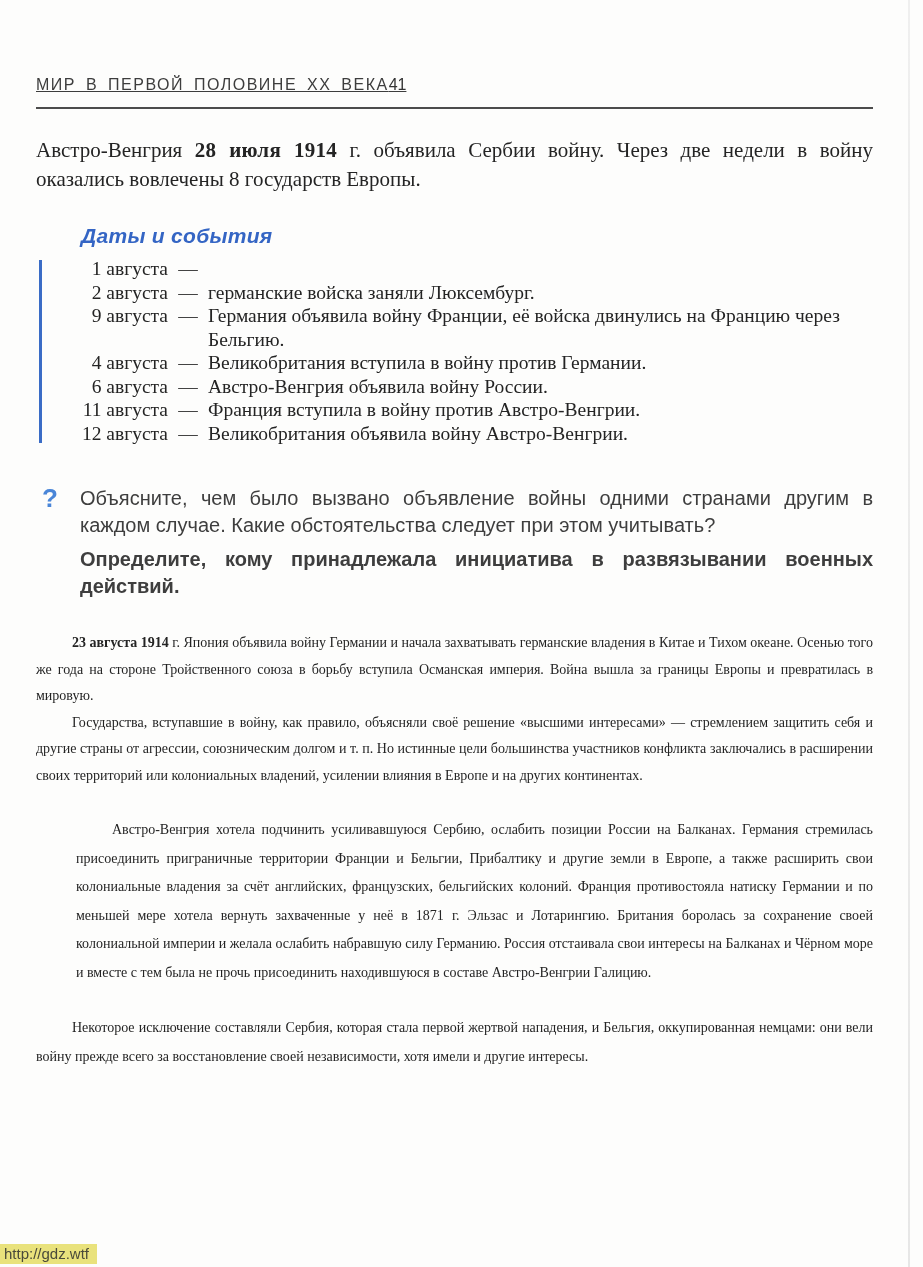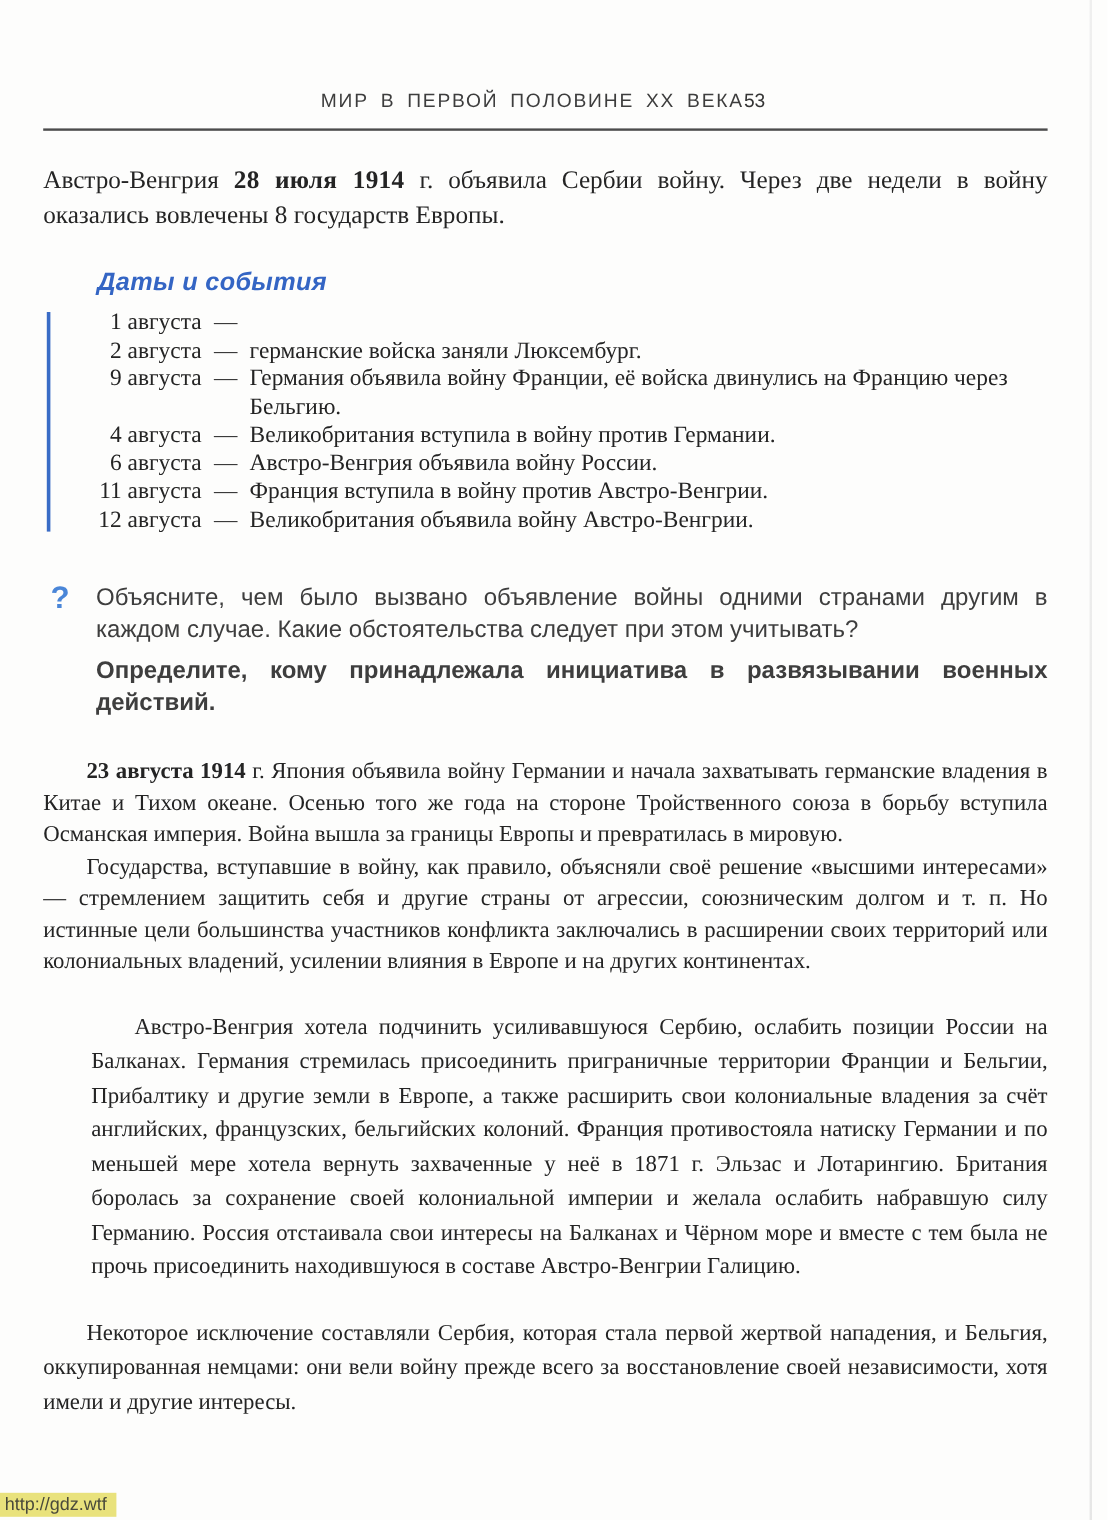--- a/index.html
+++ b/index.html
@@ -20,28 +20,29 @@
     width: 2px;
     background: linear-gradient(#e9e9e9, #dddddd);
     opacity: .7;
   }
   .content {
     padding: 76px 50px 0 36px;
   }
   
   .running-head {
     display: flex;
-    justify-content: center;
+    justify-content: flex-start;
     align-items: baseline;
     font-family: "Liberation Sans", sans-serif;
     font-size: 16px;
     letter-spacing: 1.5px;
     word-spacing: 4px;
     color: #3d3d3d;
     padding-right: 4px;
+    text-decoration: underline;
   }
   .page-number { letter-spacing: 0; font-size: 16px; color: #333; }
   .head-rule {
     margin-top: 13px;
     border: none;
     border-top: 2px solid #4c4c4c;
   }
   
   .intro {
     margin-top: 27px;
@@ -97,21 +98,21 @@
     font-size: 26px;
     font-weight: bold;
     color: #4a86d8;
     line-height: 26px;
     padding-left: 6px;
   }
   .question-text { font-size: 20px; line-height: 27px; text-align: justify; }
   .question-text + .question-text { margin-top: 7px; font-weight: bold; }
   
   .body-par {
-    font-size: 19px;
+    font-size: 14px;
     line-height: 26.5px;
     text-align: justify;
     text-indent: 36px;
     color: #242424;
   }
   .p-first { margin-top: 30px; }
   .indented-block {
     margin-top: 27px;
     margin-left: 40px;
     line-height: 28.5px;
@@ -131,21 +132,21 @@
   }
 </style>
 </head>
 <body>
 
 <div class="sheet">
   <div class="content">
 
     <div class="running-head">
       <span>МИР В ПЕРВОЙ ПОЛОВИНЕ XX ВЕКА</span>
-      <span class="page-number">53</span>
+      <span class="page-number">41</span>
     </div>
     <hr class="head-rule">
 
     <p class="intro"><span>Австро-Венгрия </span><b>28 июля 1914</b><span> г. объявила Сербии войну. Через две недели в войну оказались вовлечены 8 государств Европы.</span></p>
 
     <div class="dates-block">
       <div class="dates-accent-bar"></div>
       <div class="dates-title">Даты и события</div>
       <div class="dates-list">
         <div class="date-row">

